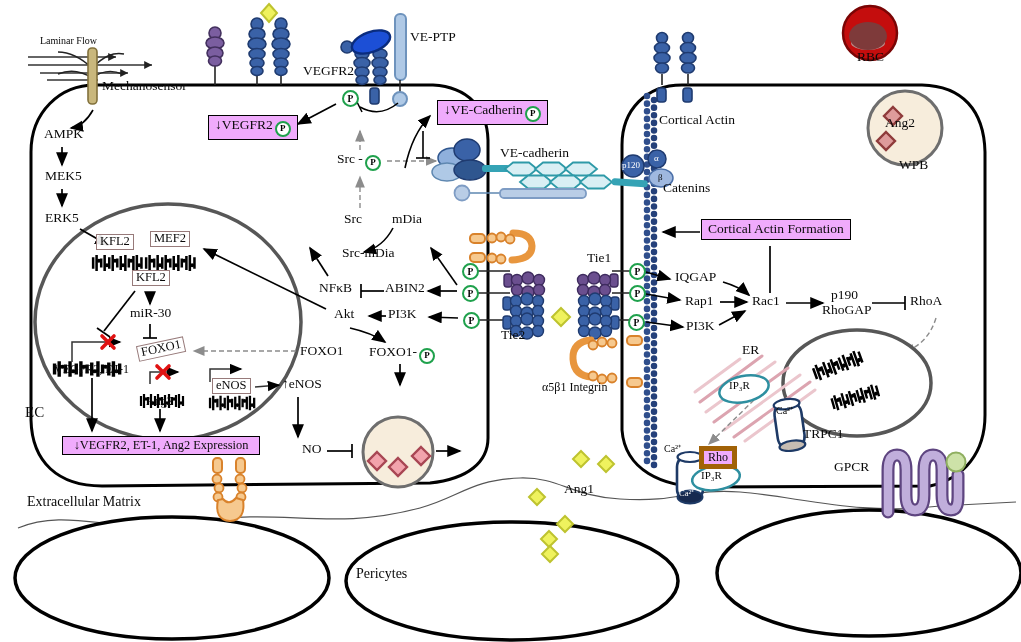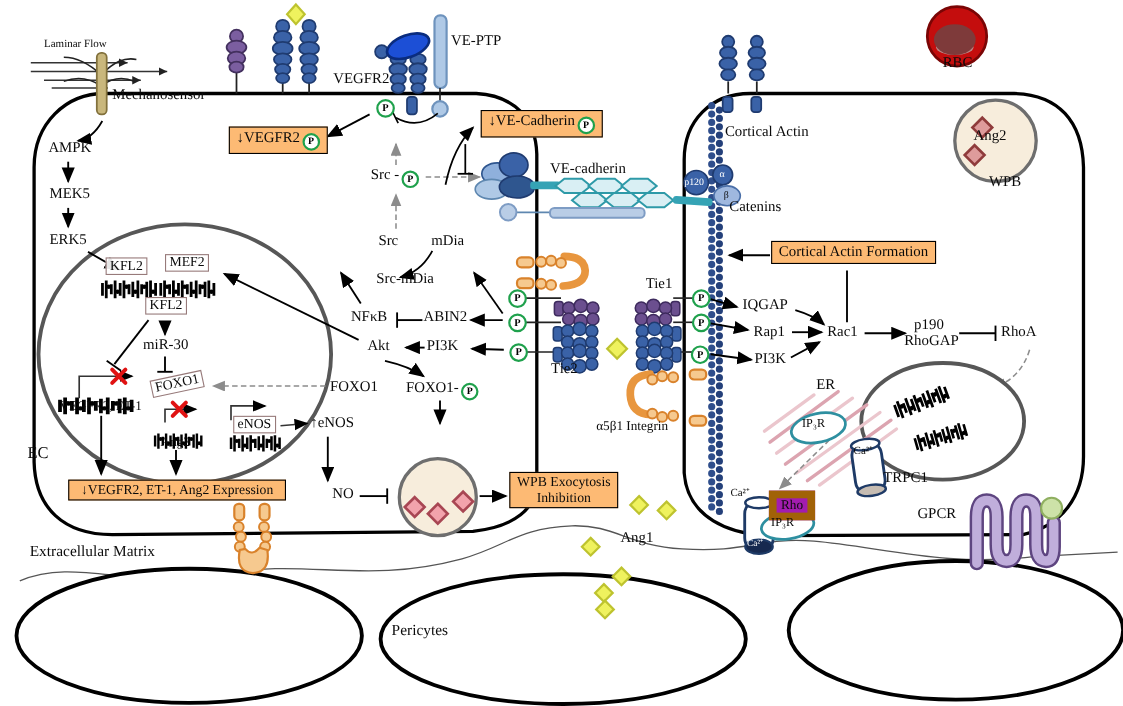--- a/index.html
+++ b/index.html
@@ -1,32 +1,32 @@
 <!DOCTYPE html>
 <html><head>
 <meta charset="utf-8">
 <style>
   html,body{margin:0;padding:0;background:#fff;}
   #stage{position:relative;width:1021px;height:642px;background:#fff;overflow:hidden;
          font-family:"Liberation Serif",serif;}
   #art{position:absolute;left:0;top:0;z-index:0;}
   .lbl{position:absolute;z-index:2;font-family:"Liberation Serif",serif;font-size:13.5px;
        color:#0a0a0a;white-space:nowrap;line-height:1.08;}
-  .bx{border:1.6px solid #000;background:#fdba74;padding:2px 6px;text-align:center;}
+  .bx{border:1.6px solid #000;background:#f0abfc;padding:2px 6px;text-align:center;}
   .gbx{border:1px solid #977a7a;background:rgba(255,255,255,.9);padding:0 3px;font-size:12.5px;}
   .tilt{transform:rotate(-12deg);}
   .sm{font-size:12px;margin-top:16px;} .xs{font-size:10px;} .xxs{font-size:9px;}
   .wht{color:#fff;}
   .pc{position:absolute;z-index:3;width:13px;height:13px;border:2.6px solid #1FA14C;border-radius:50%;
       background:#fff;font-weight:bold;font-size:9.5px;display:flex;align-items:center;
       justify-content:center;color:#000;font-family:"Liberation Serif",serif;}
   .pci{display:inline-flex;width:12px;height:12px;border:2.4px solid #1FA14C;border-radius:50%;
       background:#fff;font-weight:bold;font-size:9px;align-items:center;justify-content:center;
       vertical-align:-2px;margin-left:2px;color:#000;}
-  .rho{border:7px solid #a16207;background:#a21caf;padding:0 4px;font-size:12px;}
+  .rho{border:5px solid #a16207;background:#f0abfc;padding:0 4px;font-size:12px;}
   .two{font-size:12.5px;}
 </style>
 </head>
 <body>
 
 <div id="stage">
 
 <svg id="art" width="1021" height="642" viewBox="0 0 1021 642">
   <defs>
     <marker id="ma" markerWidth="9" markerHeight="8" refX="7.5" refY="3.5" orient="auto">
@@ -452,24 +452,20 @@
 <div class="lbl" style="left:342px;top:246px">Src-mDia</div>
 
 <div class="lbl" style="left:319px;top:281px">NFκB</div>
 <div class="lbl" style="left:385px;top:281px">ABIN2</div>
 <div class="lbl" style="left:334px;top:307px">Akt</div>
 <div class="lbl" style="left:388px;top:307px">PI3K</div>
 <div class="lbl" style="left:300px;top:344px">FOXO1</div>
 <div class="lbl" style="left:369px;top:345px"><span>FOXO1-</span><span class="pci">P</span></div>
 <div class="lbl" style="left:282px;top:377px">↑eNOS</div>
 <div class="lbl" style="left:302px;top:442px">NO</div>
-<div class="lbl bx two" style="left:463px;top:429px">
-      <span style="display:block">WPB Exocytosis</span>
-      <span style="display:block">Inhibition</span>
-    </div>
 
 <div class="lbl bx" style="left:437px;top:100px"><span>↓VE-Cadherin</span><span class="pci">P</span></div>
 <div class="lbl" style="left:500px;top:146px">VE-cadherin</div>
 
 <div class="lbl xxs wht" style="left:622px;top:161px">p120</div>
 <div class="lbl xxs wht" style="left:654px;top:154px">α</div>
 <div class="lbl xxs" style="left:658px;top:173px">β</div>
 <div class="lbl" style="left:663px;top:181px">Catenins</div>
 <div class="lbl" style="left:659px;top:113px">Cortical Actin</div>
 <div class="lbl" style="left:587px;top:251px">Tie1</div>

